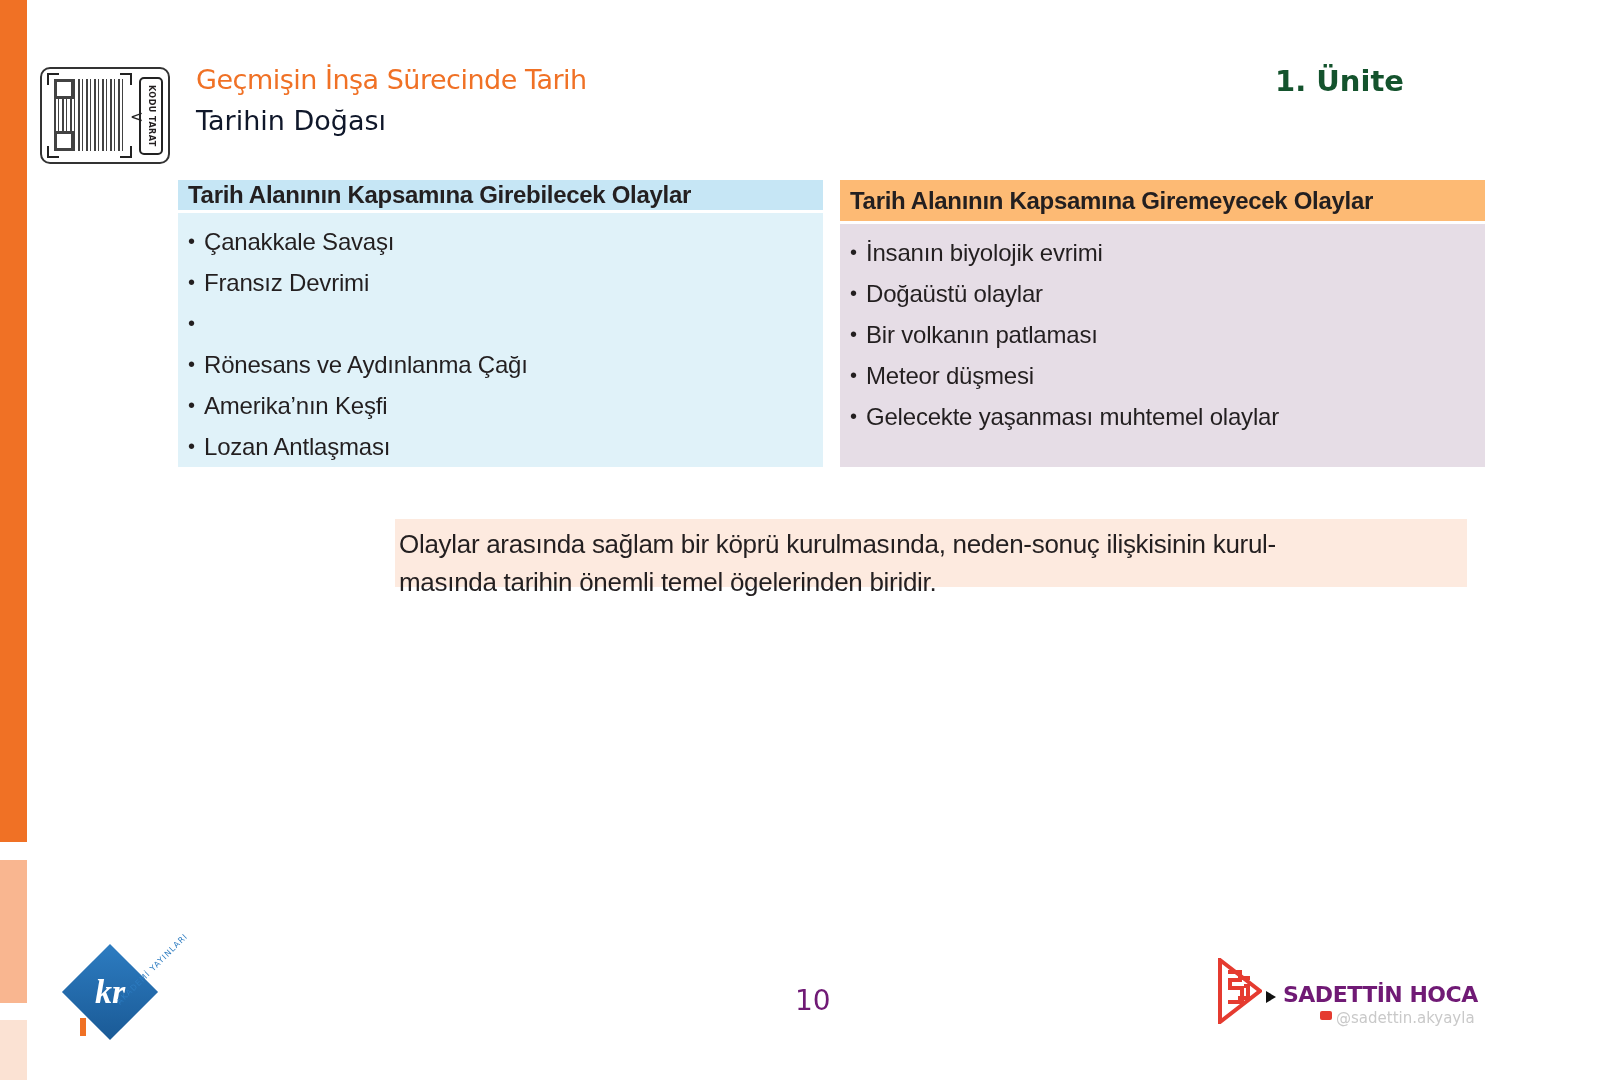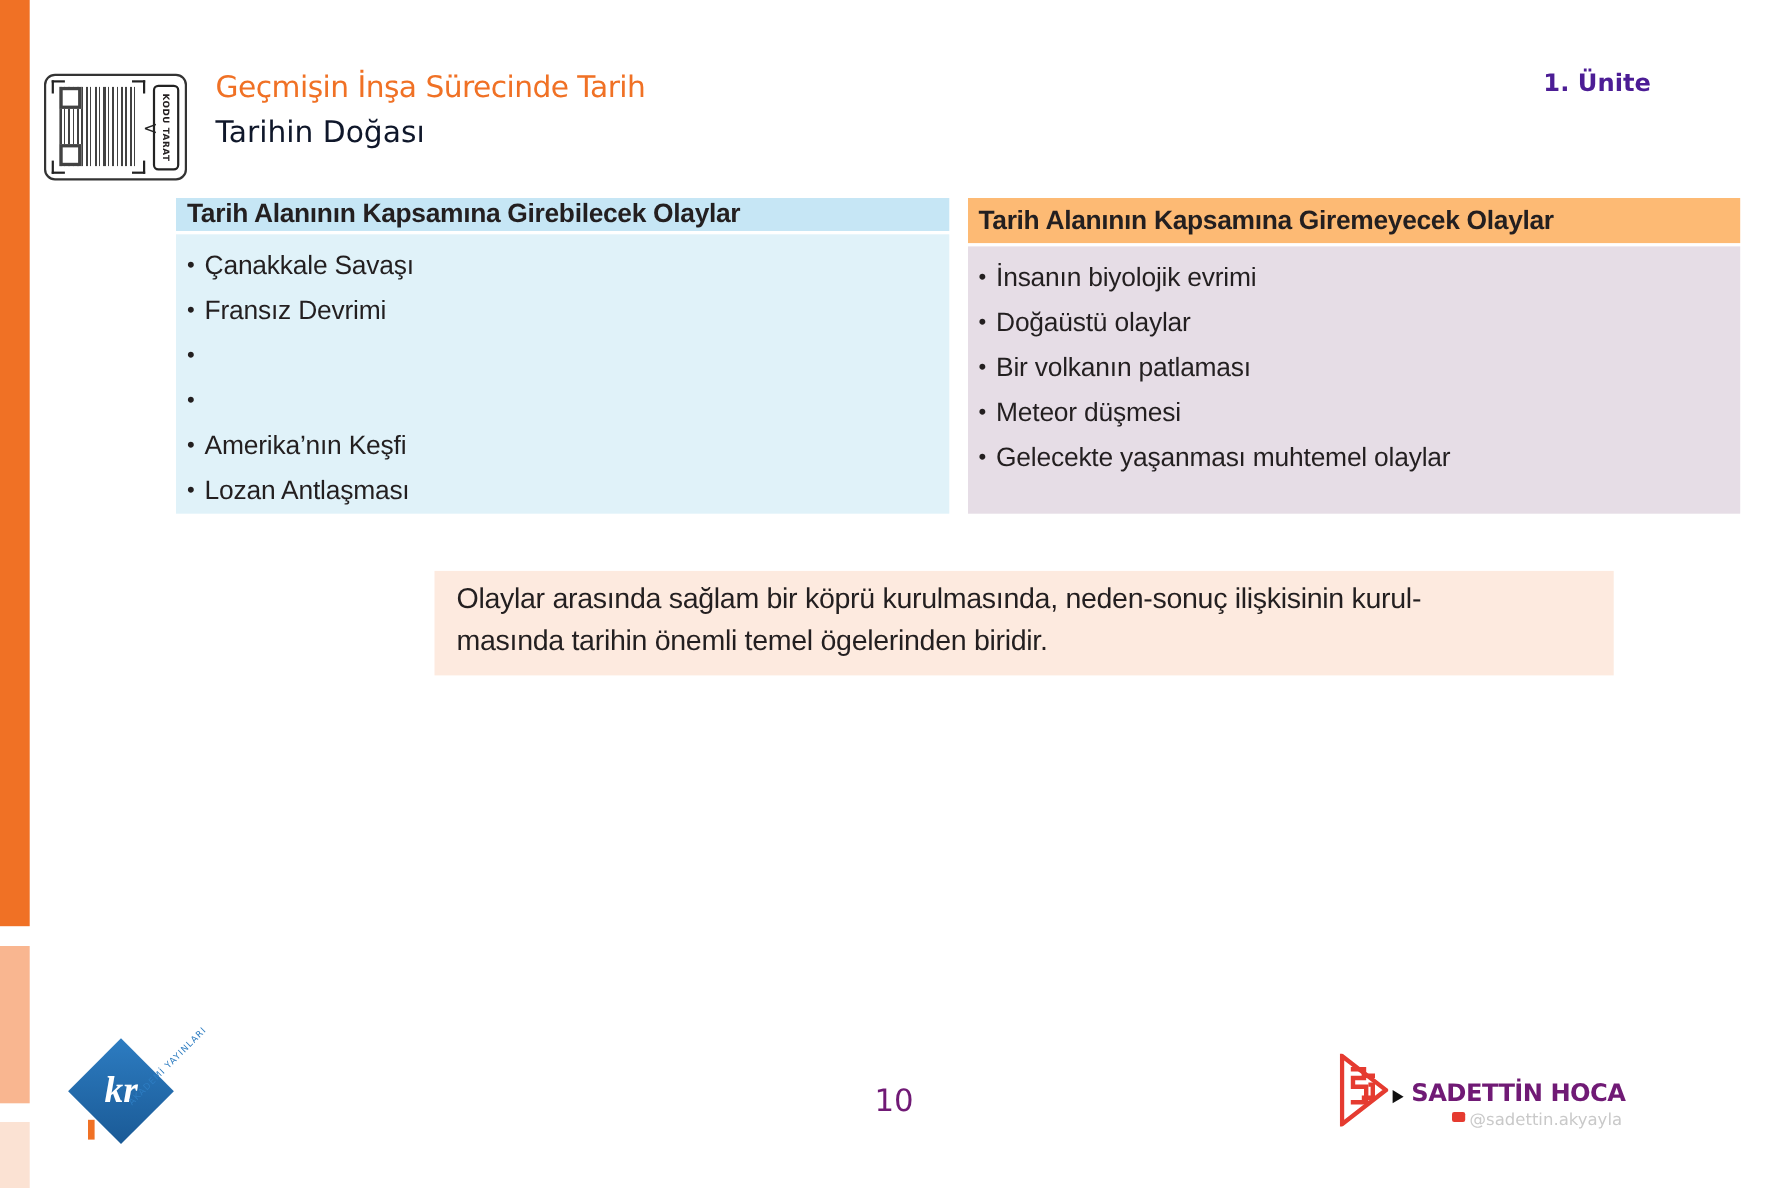--- a/index.html
+++ b/index.html
@@ -49,41 +49,41 @@
 
     .header-title {
       position: absolute; left: 196px; top: 64px; font-size: 27px; font-weight: normal;
       color: #f07125; font-family: "DejaVu Sans", sans-serif; letter-spacing: -0.5px;
     }
     .header-subtitle {
       position: absolute; left: 196px; top: 105px; font-size: 27px; color: #0f172a;
       font-family: "DejaVu Sans", sans-serif; font-weight: normal;
     }
     .unit-label {
-      position: absolute; left: 1403px; top: 64px; font-size: 22px; font-weight: bold;
-      color: #4c1d95; font-family: "DejaVu Sans", sans-serif;
-    }
-
-    .table { position: absolute; left: 160px; top: 180px; width: 1422px; height: 287px; display: flex; gap: 17px; }
+      position: absolute; left: 1275px; top: 64px; font-size: 29px; font-weight: bold;
+      color: #14532d; font-family: "DejaVu Sans", sans-serif;
+    }
+
+    .table { position: absolute; left: 178px; top: 180px; width: 1307px; height: 287px; display: flex; gap: 17px; }
     .col { flex: 1; display: flex; flex-direction: column; gap: 3px; }
     .col-head {
       height: 41px; padding-left: 10px; display: flex; align-items: center;
       font-size: 24px; font-weight: bold; letter-spacing: -0.3px;
     }
     .col-body { flex: 1; padding: 8px 0 0 10px; }
     .col.left .col-head { background: #c6e6f5; }
     .col.left .col-body { background: #e0f2f9; }
     .col.right .col-head { background: #fdba74; }
     .col.right .col-body { background: #e6dde6; }
     .item { display: flex; align-items: center; height: 41px; font-size: 24px; letter-spacing: -0.2px; }
     .bullet { width: 16px; font-size: 20px; }
 
     .note {
-      position: absolute; left: 395px; top: 519px; width: 1072px; height: 95px;
-      background: #fdeadf; padding: 6px 20px; font-size: 26px; line-height: 38px; letter-spacing: -0.3px;
+      position: absolute; left: 395px; top: 519px; width: 1072px; height: 68px;
+      background: #fdeadf; padding: 6px 4px; font-size: 26px; line-height: 38px; letter-spacing: -0.3px;
     }
 
     .logo-kr {
       position: absolute; left: 76px; top: 958px; width: 68px; height: 68px;
       transform: rotate(45deg); background: linear-gradient(135deg, #2d7cc1, #1a5a96);
       display: flex; align-items: center; justify-content: center;
     }
     .logo-kr-text {
       transform: rotate(-45deg); color: #fff; font-size: 34px; font-style: italic; font-weight: bold;
       font-family: "Liberation Serif", serif;
@@ -152,20 +152,21 @@
         </div>
       <div class="item">
           <span class="bullet">•</span>
           <span>Fransız Devrimi</span>
         </div>
       <div class="item">
           <span class="bullet">•</span>
         </div>
       <div class="item">
           <span class="bullet">•</span>
+          <span>Rönesans ve Aydınlanma Çağı</span>
         </div>
       <div class="item">
           <span class="bullet">•</span>
           <span>Amerika’nın Keşfi</span>
         </div>
       <div class="item">
           <span class="bullet">•</span>
           <span>Lozan Antlaşması</span>
         </div>
     </div>

